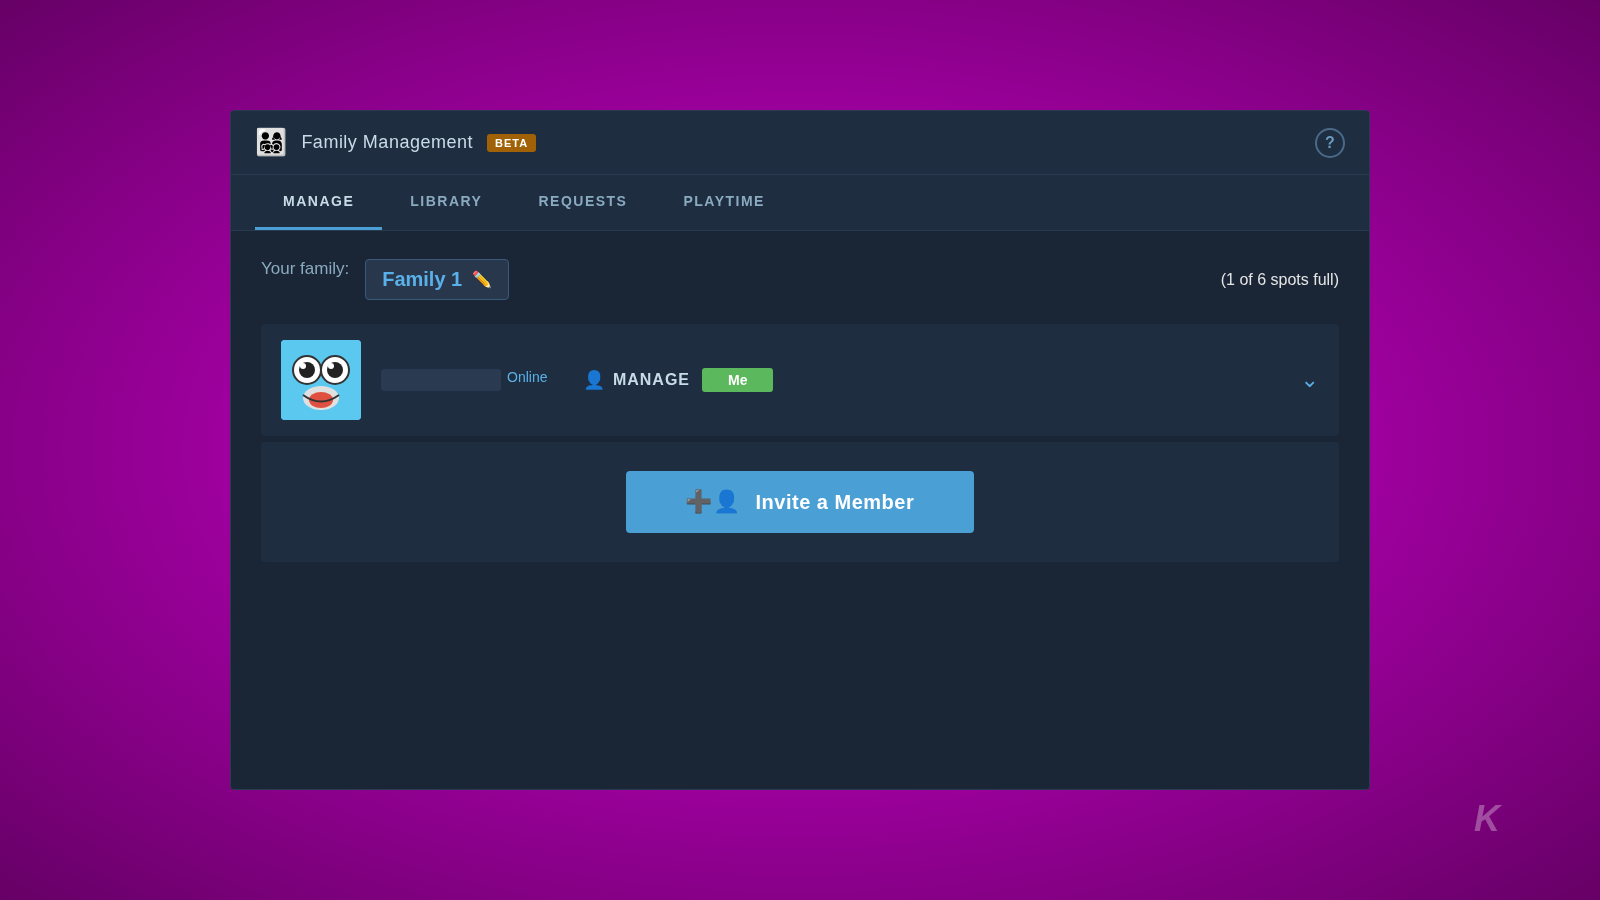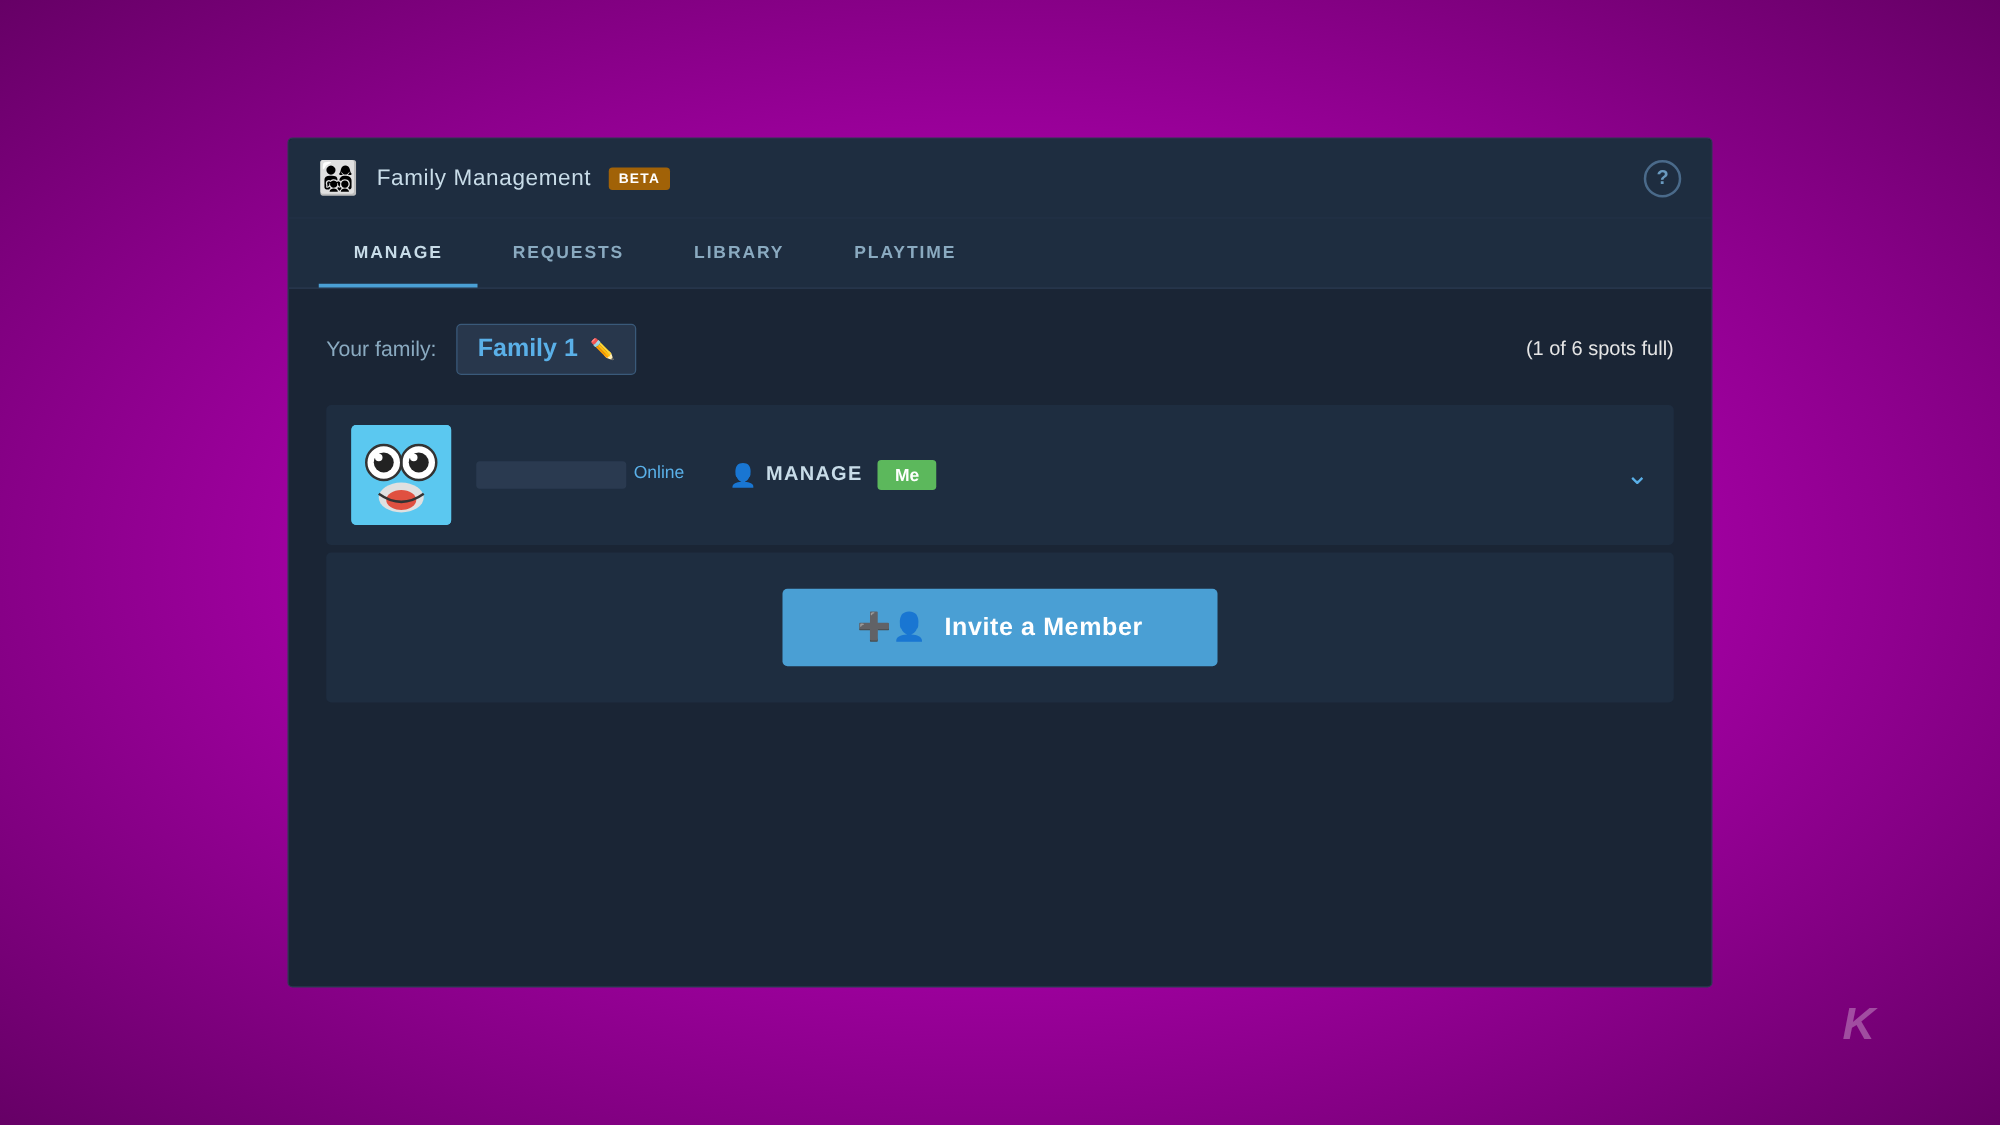--- a/index.html
+++ b/index.html
@@ -109,21 +109,20 @@
 
     .family-header {
       display: flex;
       align-items: center;
       justify-content: space-between;
       margin-bottom: 24px;
     }
 
     .family-label-row {
       display: flex;
-      align-items: center;
       gap: 16px;
     }
 
     .family-label-text {
       color: #8aaac0;
       font-size: 17px;
     }
 
     .family-name-btn {
       background: rgba(74, 100, 130, 0.3);
@@ -206,21 +205,21 @@
     .person-icon {
       color: #8aaac0;
       font-size: 18px;
     }
 
     .me-badge {
       background: #5cb85c;
       color: white;
       font-size: 14px;
       font-weight: 600;
-      padding: 4px 14px;
+      padding: 4px 26px;
       border-radius: 3px;
     }
 
     .expand-btn {
       color: #5ab0e8;
       font-size: 22px;
       cursor: pointer;
       margin-left: auto;
     }
 
@@ -275,24 +274,24 @@
       <span class="beta-badge">BETA</span>
     </div>
     <div class="help-icon">?</div>
   </div>
 
   <div class="tabs">
     <div class="tab active">
       <span>MANAGE</span>
     </div>
     <div class="tab">
+      <span>LIBRARY</span>
+    </div>
+    <div class="tab">
       <span>REQUESTS</span>
-    </div>
-    <div class="tab">
-      <span>LIBRARY</span>
     </div>
     <div class="tab">
       <span>PLAYTIME</span>
     </div>
   </div>
 
   <div class="content">
 
     <div class="family-header">
       <div class="family-label-row">

